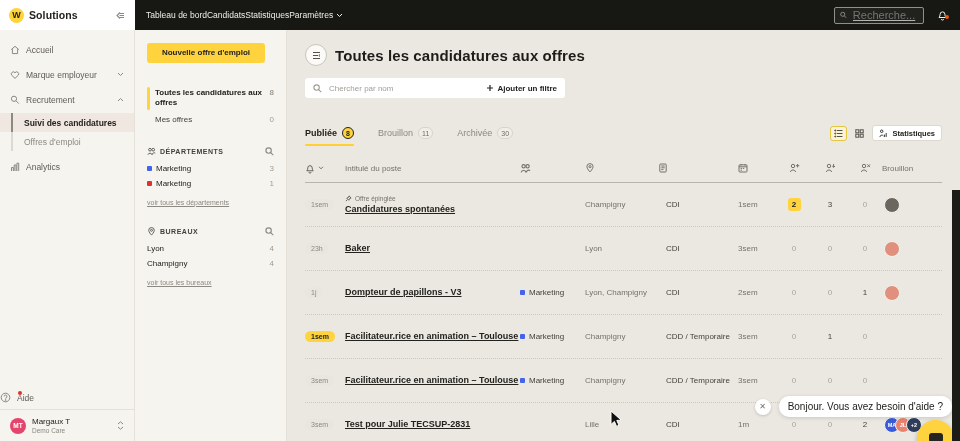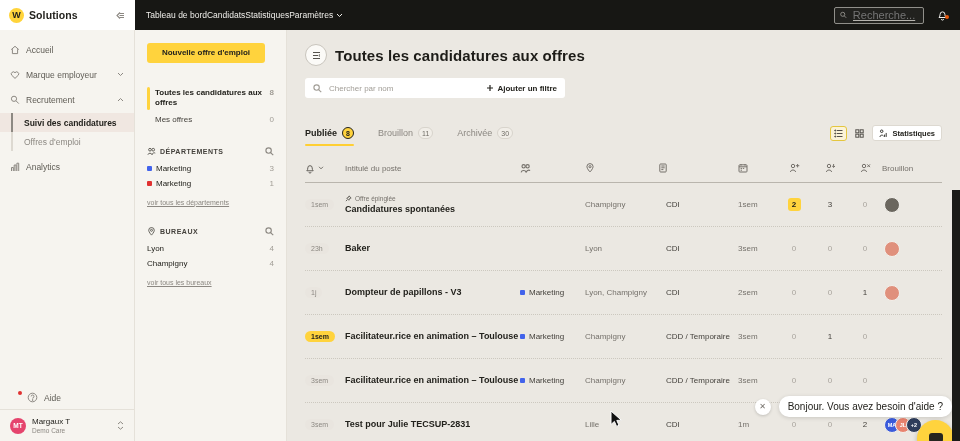--- a/index.html
+++ b/index.html
@@ -28,21 +28,21 @@
            border-right:1px solid #e5e1d9;padding-top:6px;}
   .side-item{height:19px;display:flex;align-items:center;gap:6px;padding:0 10px;font-size:8.5px;
              color:#5f5c55;cursor:pointer;}
   .side-item .chev{margin-left:auto;color:#8c8882;}
   .side-sub{height:19px;display:flex;align-items:center;padding:0 10px 0 24px;font-size:8.5px;
             color:#8c8882;cursor:pointer;position:relative;}
   .side-sub .tree{position:absolute;left:11px;top:0;bottom:0;width:2px;background:#ddd9d1;}
   .side-sub.active{background:#f0e7e1;color:#23221d;font-weight:bold;}
   .side-sub.active .tree{background:#8c8882;}
   .side-bottom{position:absolute;left:0;bottom:0;width:100%;}
-  .help-row{display:flex;align-items:center;gap:6px;padding:6px 27px;font-size:8.5px;color:#5f5c55;cursor:pointer;position:relative;}
+  .help-row{display:flex;align-items:center;gap:6px;padding:6px 0;font-size:8.5px;color:#5f5c55;cursor:pointer;position:relative;}
   .help-dot{position:absolute;left:18px;top:5px;width:4px;height:4px;border-radius:50%;background:#e03131;}
   .user-row{display:flex;align-items:center;gap:6px;padding:7px 10px;border-top:1px solid #e5e1d9;cursor:pointer;}
   .user-avatar{width:16px;height:16px;border-radius:50%;background:#e5446d;color:#fff;font-size:6.5px;
                font-weight:bold;display:flex;align-items:center;justify-content:center;}
   .user-meta{line-height:1.15;}
   .user-name{font-size:8px;color:#23221d;}
   .user-org{font-size:6.5px;color:#8c8882;}
   .user-caret{margin-left:auto;color:#8c8882;}
 
   
@@ -94,21 +94,21 @@
 
   .grid-cols{display:grid;grid-template-columns:40px 175px 65px 73px 80px 38px 36px 36px 34px 1fr;align-items:center;}
   .thead{height:29px;margin-top:8px;border-bottom:1px solid #b9b5ad;color:#75716b;font-size:8px;}
   .thead .hcell{display:flex;align-items:center;gap:3px;}
   .hcell.center{justify-content:center;}
   .trow{height:44px;border-bottom:1px dotted #ccc8bf;cursor:pointer;}
   .cell{font-size:8px;color:#75716b;}
   .pill{display:inline-block;background:#e9e5df;color:#8c8882;font-size:7px;padding:2px 6px;border-radius:8px;}
   .pill-hl{background:#ffd33d;color:#23221d;font-weight:bold;}
   .pinned-tag{display:flex;align-items:center;gap:3px;font-size:6.5px;color:#75716b;margin-bottom:2px;}
-  .job-title{font-size:9px;font-weight:bold;color:#23221d;line-height:1.2;}
+  .job-title{font-size:9px;font-weight:bold;color:#23221d;line-height:1.2;text-decoration:underline;}
   .cell-dept{display:flex;align-items:center;gap:4px;color:#44413c;}
   .cell-contract{color:#44413c;margin-left:8px;}
   .cell-count{text-align:center;color:#44413c;}
   .cell-count .zero{color:#a8a49d;}
   .count-badge{display:inline-flex;align-items:center;justify-content:center;width:13px;height:13px;
                background:#ffd33d;border-radius:3px;font-weight:bold;color:#23221d;}
   .cell-recr{display:flex;align-items:center;padding-left:2px;}
   .avatar{width:16px;height:16px;border-radius:50%;display:flex;align-items:center;justify-content:center;
           font-size:5.5px;font-weight:bold;color:#fff;border:1px solid #f3f1ec;}
   .avatar + .avatar{margin-left:-5px;}

